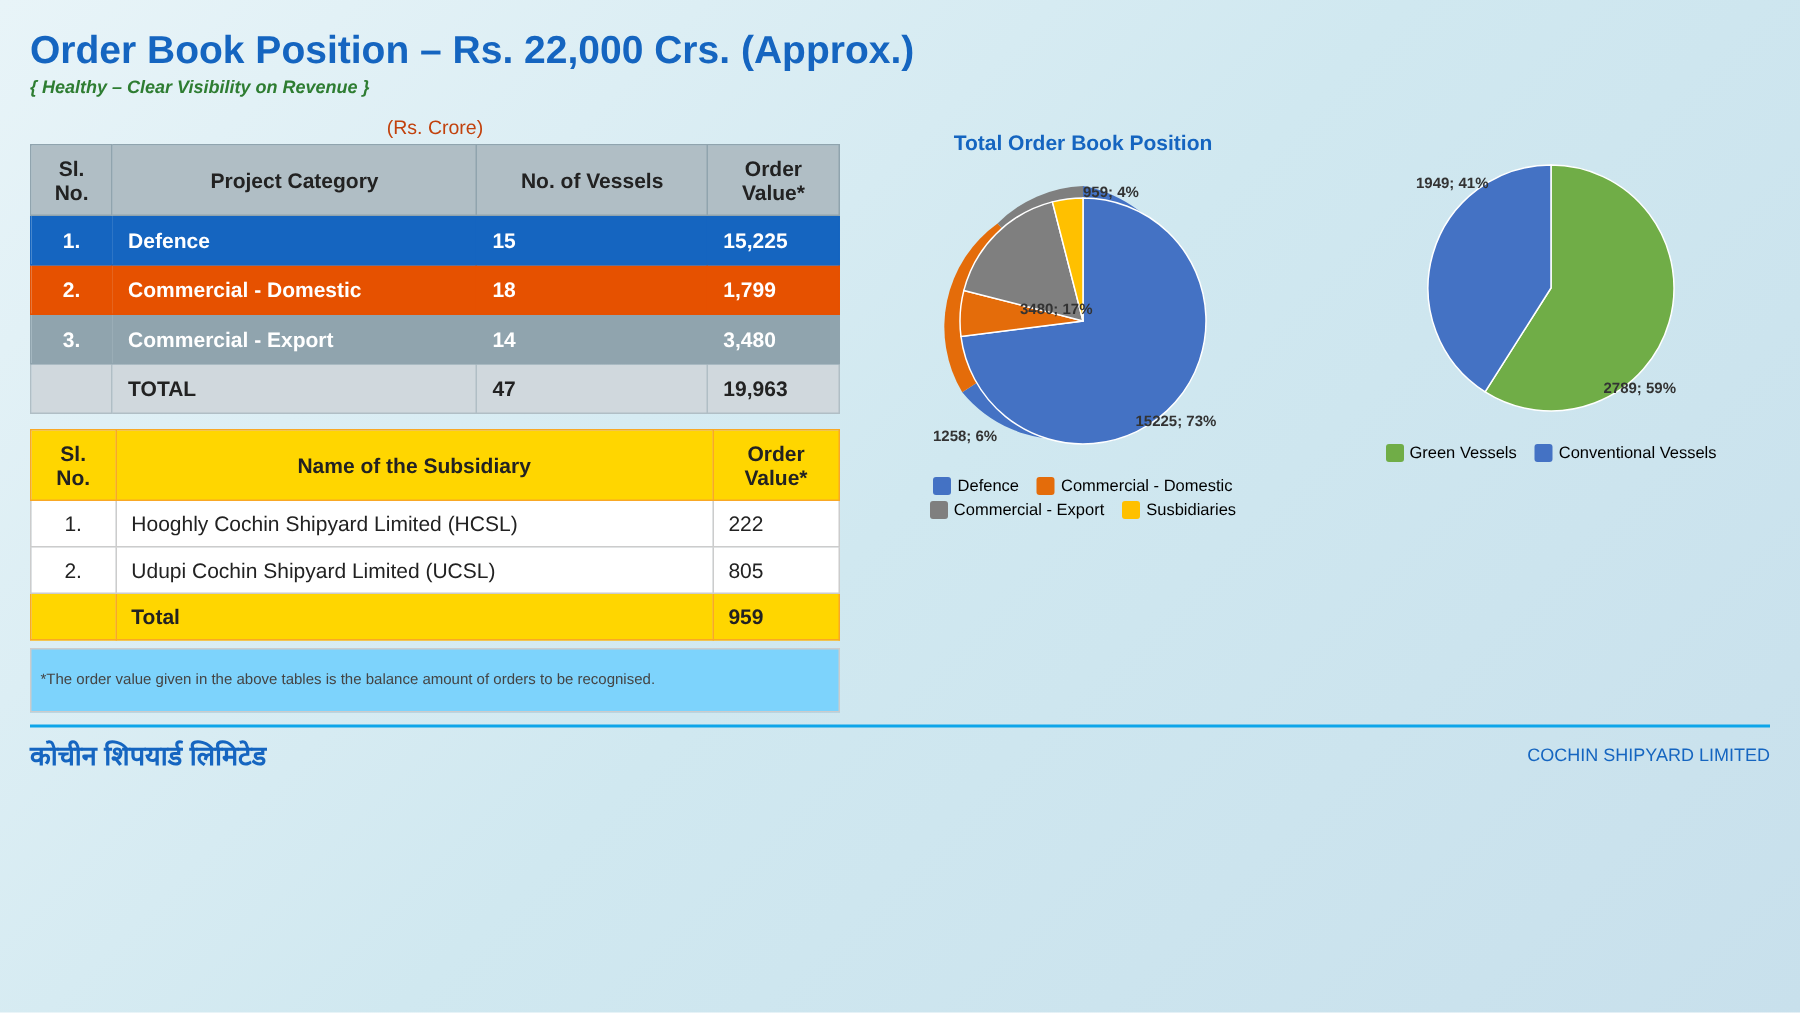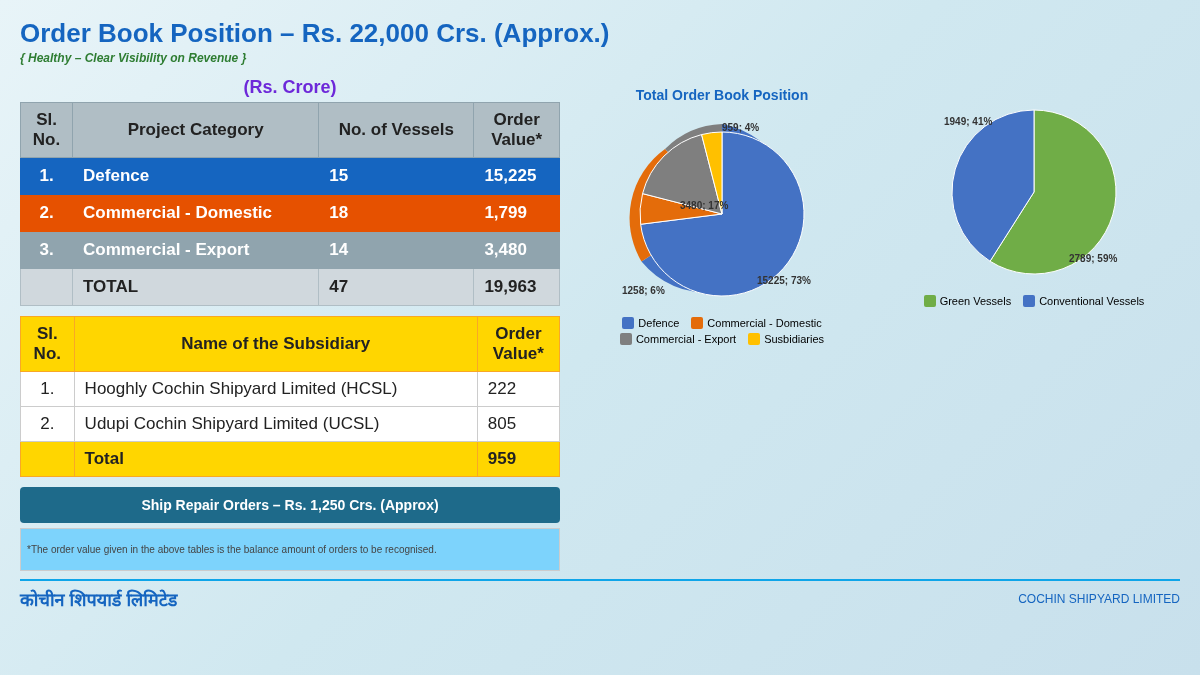--- a/index.html
+++ b/index.html
@@ -48,31 +48,30 @@
 
     .right-panel {
       flex: 1;
       display: flex;
       flex-direction: column;
     }
 
     
     .rs-crore {
       text-align: center;
-      color: #6d28d9;
-      font-size: 18px;
+      color: #c2410c;
+      font-size: 13px;
       margin-bottom: 4px;
-      font-weight: bold;
     }
 
     
     table {
       width: 100%;
       border-collapse: collapse;
-      font-size: 17px;
+      font-size: 14px;
     }
 
     .table-header th {
       background-color: #b0bec5;
       border: 1px solid #90a4ae;
       padding: 7px 8px;
       text-align: center;
       font-weight: bold;
       color: #222;
     }
@@ -310,21 +309,20 @@
               <td class="align-right">805</td>
             </tr>
             <tr class="row-yellow-total">
               <td class="align-center"></td>
               <td class="align-left">Total</td>
               <td class="align-right">959</td>
             </tr>
           </tbody>
       </table>
 
-      <div class="ship-repair-box">Ship Repair Orders – Rs. 1,250 Crs. (Approx)</div>
 
       <div class="footnote">*The order value given in the above tables is the balance amount of orders to be recognised.</div>
     </div>
 
     <div class="right-panel">
       <div class="charts-row">
 
         <div class="chart-container">
           <div class="chart-title chart-title-blue">Total Order Book Position</div>
           <div style="position:relative;">

